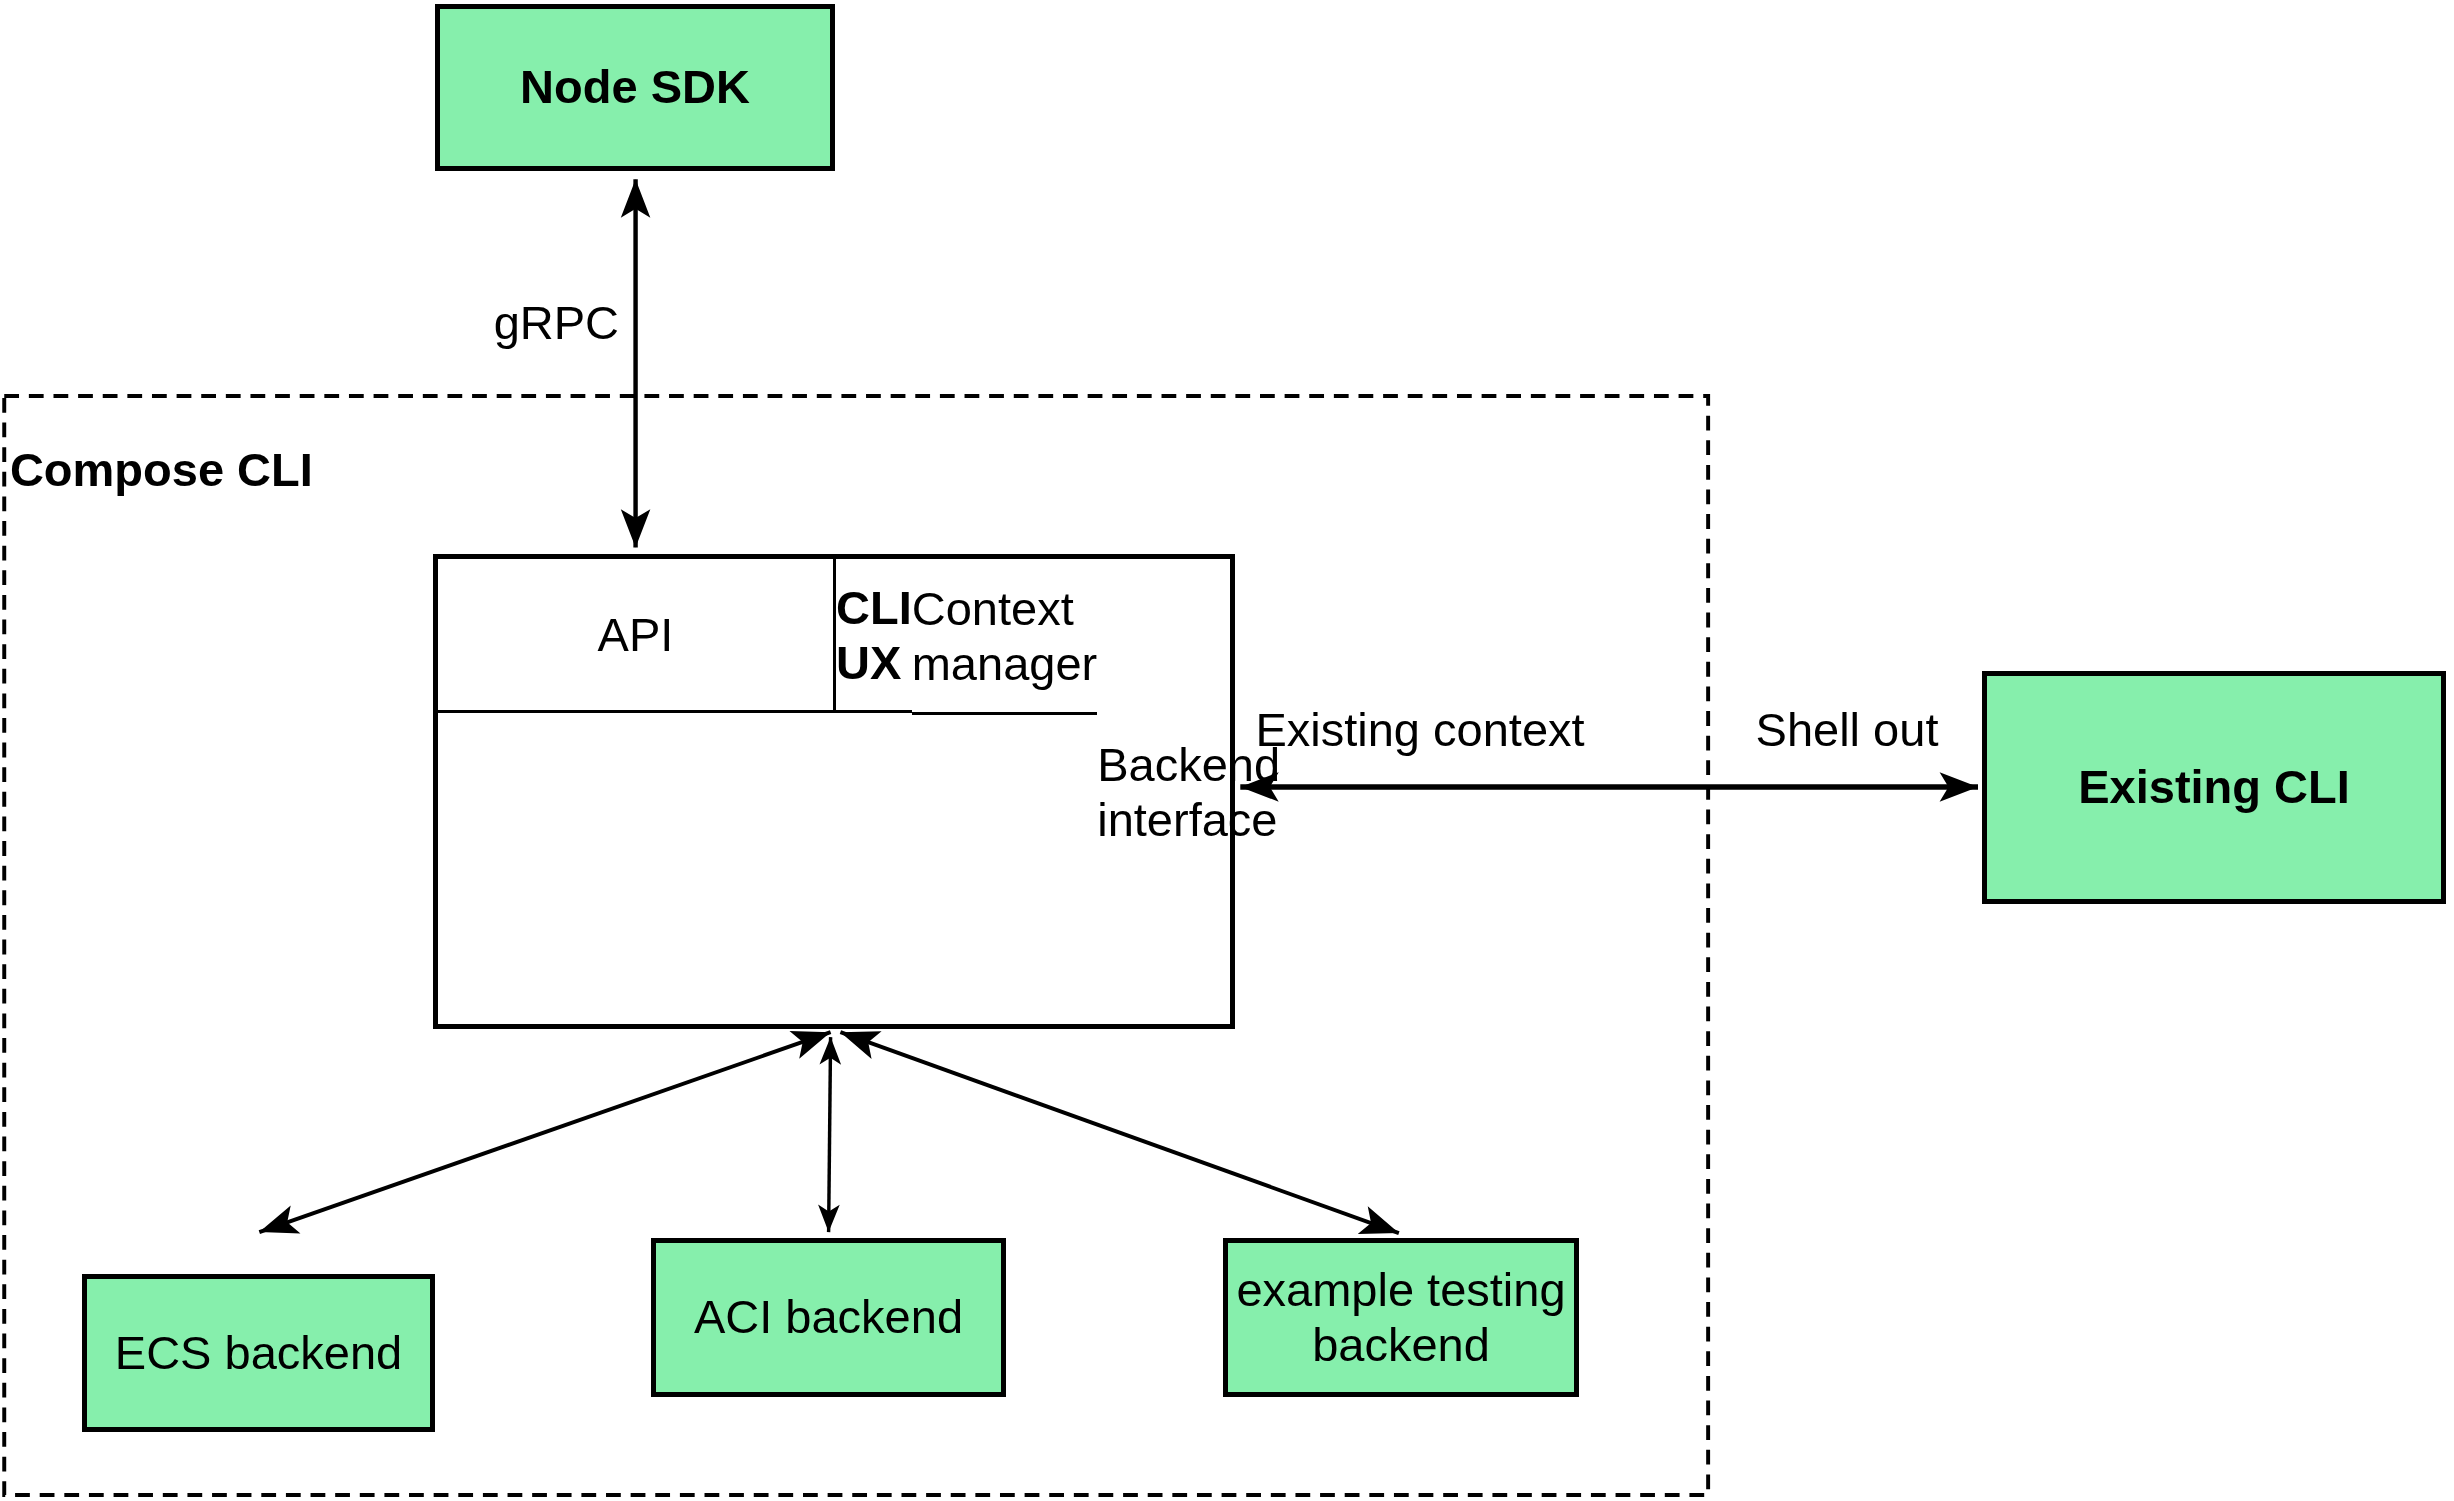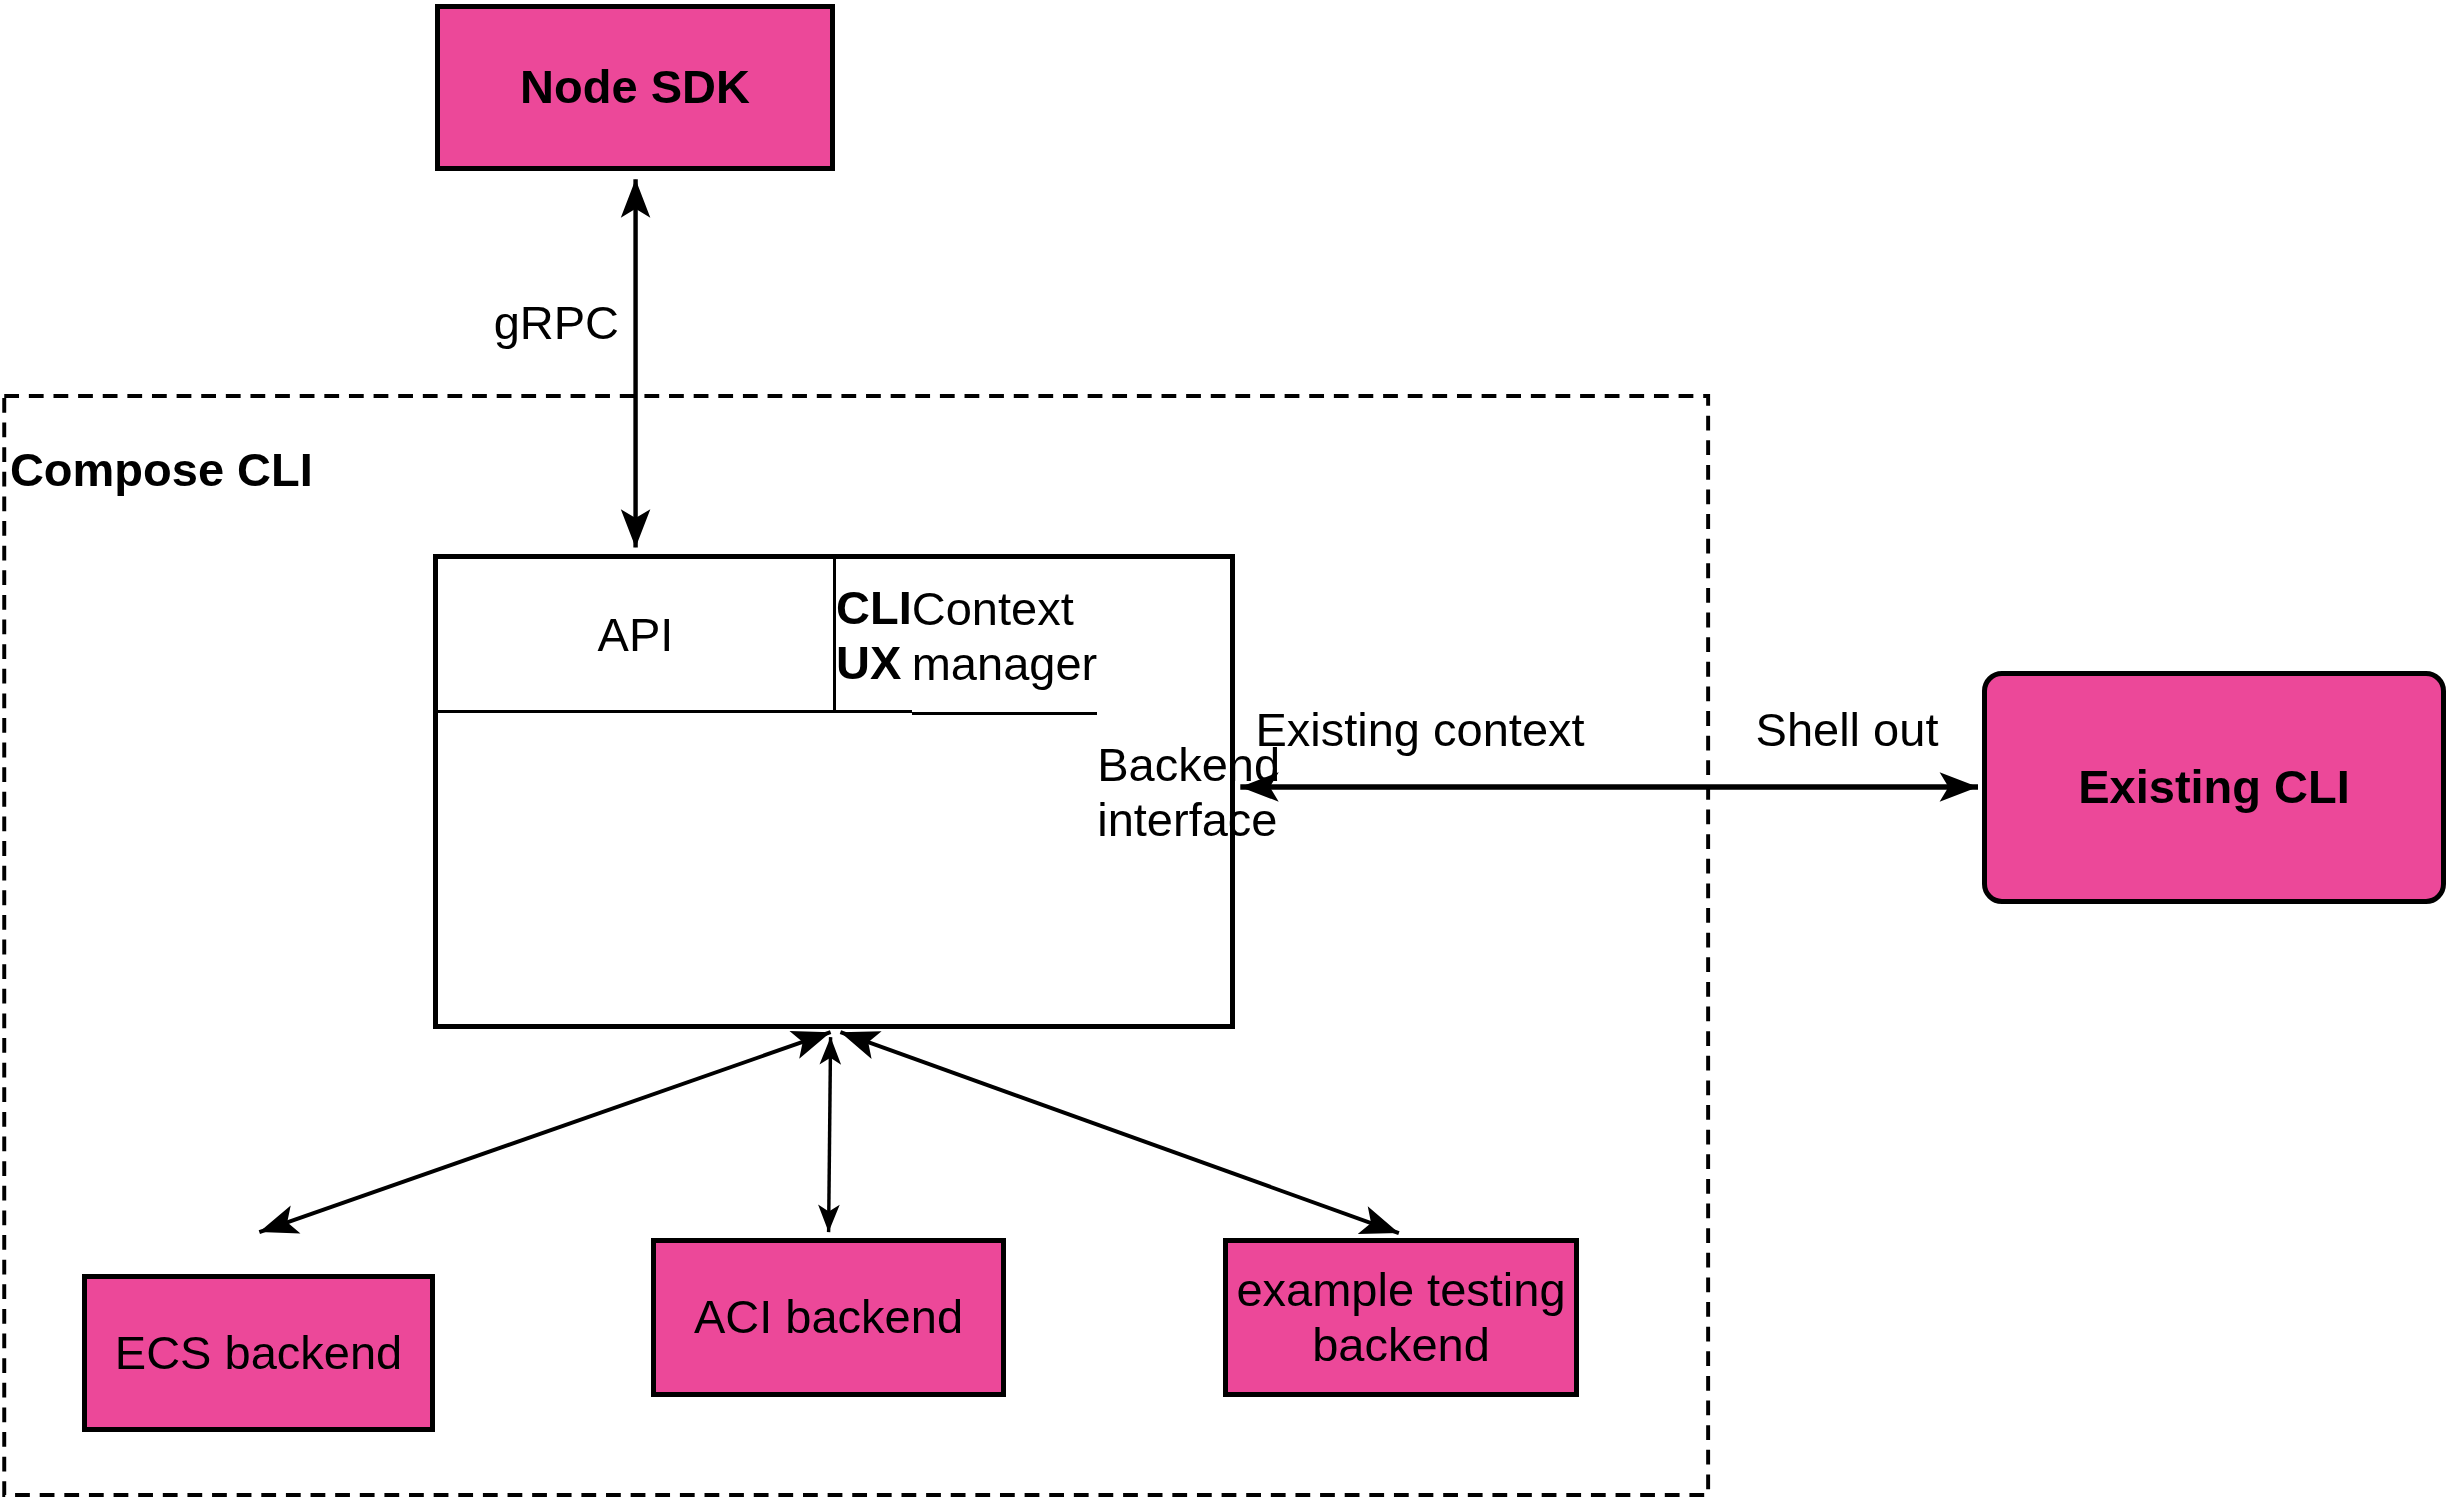--- a/index.html
+++ b/index.html
@@ -8,32 +8,32 @@
     width: 2455px;
     height: 1501px;
     background: #ffffff;
     font-family: "Liberation Sans", sans-serif;
     color: #000000;
     overflow: hidden;
   }
   .box {
     position: absolute;
     box-sizing: border-box;
-    background: #ec4899;
+    background: #86efac;
     border: 5.9px solid #000000;
     display: flex;
     align-items: center;
     justify-content: center;
     text-align: center;
     font-size: 47px;
     line-height: 1.15;
   }
   .bold { font-weight: bold; }
   .node-sdk      { left: 435px;  top: 3.9px;    width: 400px; height: 167px; }
-  .existing-cli  { left: 1982px; top: 671px;  width: 464px; height: 233px; border-radius: 20px; }
+  .existing-cli  { left: 1982px; top: 671px;  width: 464px; height: 233px; }
   .ecs-backend   { left: 82px;   top: 1274px; width: 353px; height: 158px; }
   .aci-backend   { left: 651px;  top: 1238px; width: 355px; height: 159px; }
   .example-backend { left: 1223px; top: 1238px; width: 356px; height: 159px; padding: 0 3.9px; }
 
   
   .compound {
     position: absolute;
     left: 433px; top: 554px; width: 802px; height: 475px;
     box-sizing: border-box;
     background: #ffffff;

